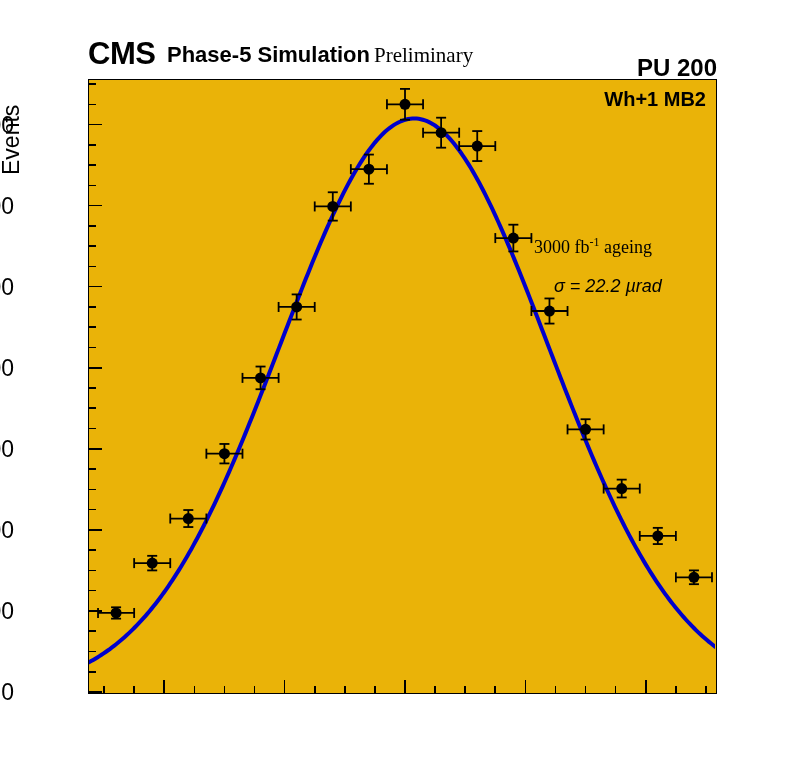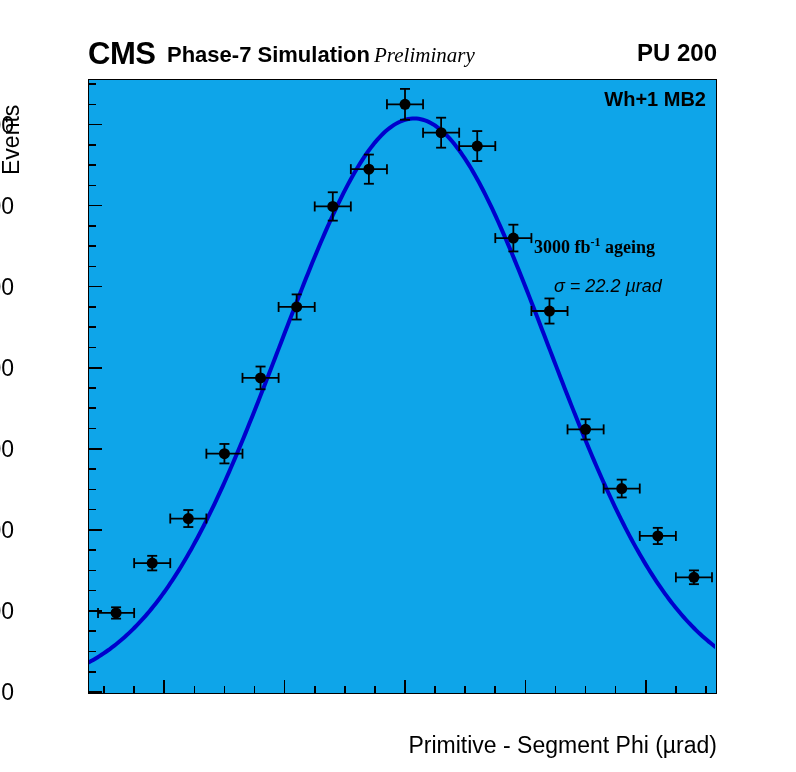--- a/index.html
+++ b/index.html
@@ -6,65 +6,64 @@
   body{width:796px;height:772px;position:relative;overflow:hidden;
        font-family:"Liberation Sans",sans-serif;color:#000;}
 
   #root{position:absolute;left:0;top:0;width:796px;height:772px;}
 
   
   #header{position:absolute;left:88px;top:38px;width:629px;height:34px;}
   #cms-label{position:absolute;left:0;top:-2px;font-size:31px;font-weight:bold;
              letter-spacing:-0.5px;font-family:"Liberation Sans",sans-serif;text-align:right;}
   #phase2-label{position:absolute;left:79px;top:4px;font-size:22px;font-weight:bold;}
-  #prelim-label{position:absolute;left:286px;top:5px;font-size:21px;font-style:italic;
+  #prelim-label{position:absolute;left:286px;top:5px;font-size:21px;
                 font-family:"Liberation Serif",serif;}
-  #pu-label{position:absolute;right:0;top:1px;font-size:24px;font-weight:bold;}
+  #pu-label{position:absolute;right:0;top:16px;font-size:24px;font-weight:bold;}
 
   
   #frame{position:absolute;left:88px;top:79px;width:629px;height:615px;
-         border:1.6px solid #000;box-sizing:border-box;background:#0ea5e9;}
+         border:1.6px solid #000;box-sizing:border-box;background:#eab308;}
 
   .tick{position:absolute;background:#000;}
   .tick-y-maj{left:0;width:13px;height:1.6px;}
   .tick-y-min{left:0;width:7px;height:1.6px;}
   .tick-x-maj{bottom:0;width:1.6px;height:13px;}
   .tick-x-min{bottom:0;width:1.6px;height:7px;}
 
   .ylab{position:absolute;right:702px;font-size:23px;text-align:right;
         transform:translateY(-50%);white-space:nowrap;}
 
   #yaxis-title{position:absolute;left:-2px;top:175px;font-size:23px;
                transform:rotate(-90deg);transform-origin:left top;white-space:nowrap;}
   #xaxis-title{position:absolute;left:717px;top:732px;font-size:23px;
                transform:translateX(-100%);white-space:nowrap;}
 
   
   #region-label{position:absolute;right:10px;top:8px;font-size:20px;font-weight:bold;}
-  #ageing-label{position:absolute;left:445px;top:155px;font-size:18px;font-weight:bold;
+  #ageing-label{position:absolute;left:445px;top:155px;font-size:18px;font-weight:normal;
                 font-family:"Liberation Serif",serif;white-space:nowrap;}
   #ageing-label sup{font-size:12px;}
   #sigma-label{position:absolute;left:465px;top:196px;font-size:18px;white-space:nowrap;font-style:italic;}
 
   svg{display:block;}
 </style>
 </head>
 <body>
 
 <div id="root">
 
   <div id="header">
     <span id="cms-label">CMS</span>
-    <span id="phase2-label">Phase-7 Simulation</span>
+    <span id="phase2-label">Phase-5 Simulation</span>
     <span id="prelim-label">Preliminary</span>
     <span id="pu-label">PU 200</span>
   </div>
 
   <div id="yaxis-title">Events</div>
-  <div id="xaxis-title">Primitive - Segment Phi (µrad)</div>
 
   <div id="frame">
 
     <div id="region-label">Wh+1 MB2</div>
 
     <div id="ageing-label"><span>3000 fb</span><sup>-1</sup><span> ageing</span></div>
 
     <div id="sigma-label">σ = 22.2 µrad</div>
 
     <div id="ticks-layer">

